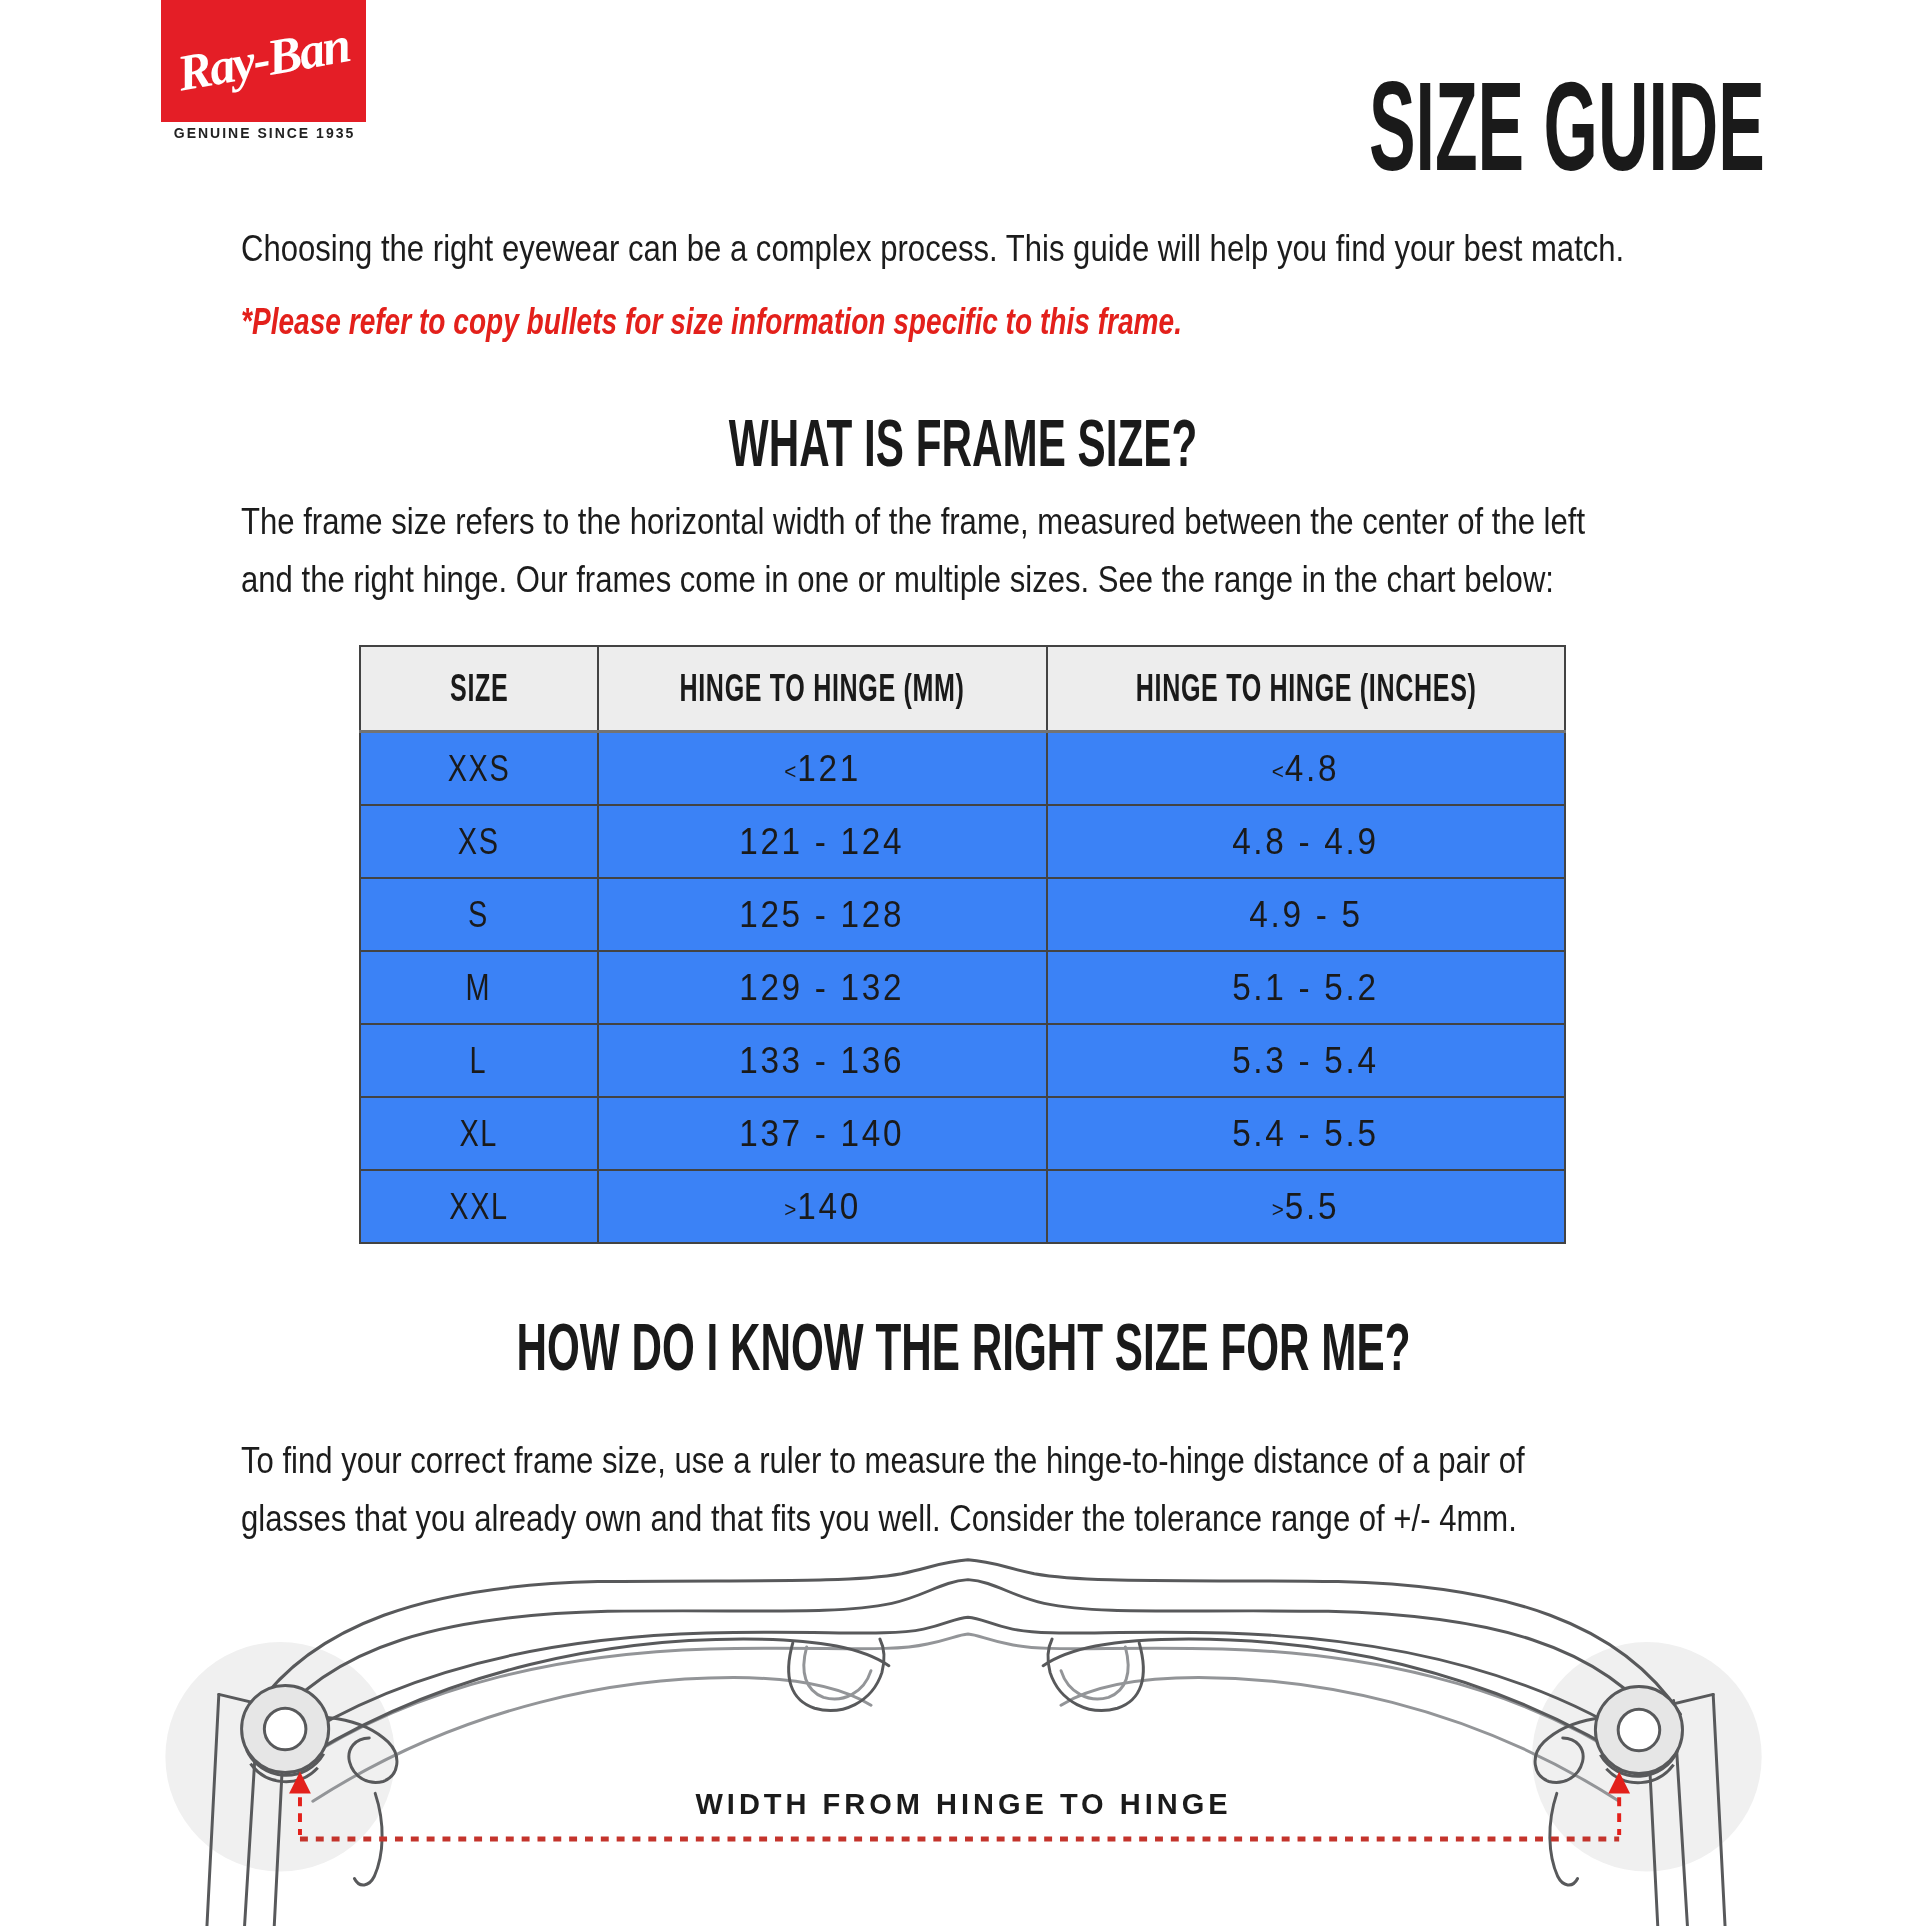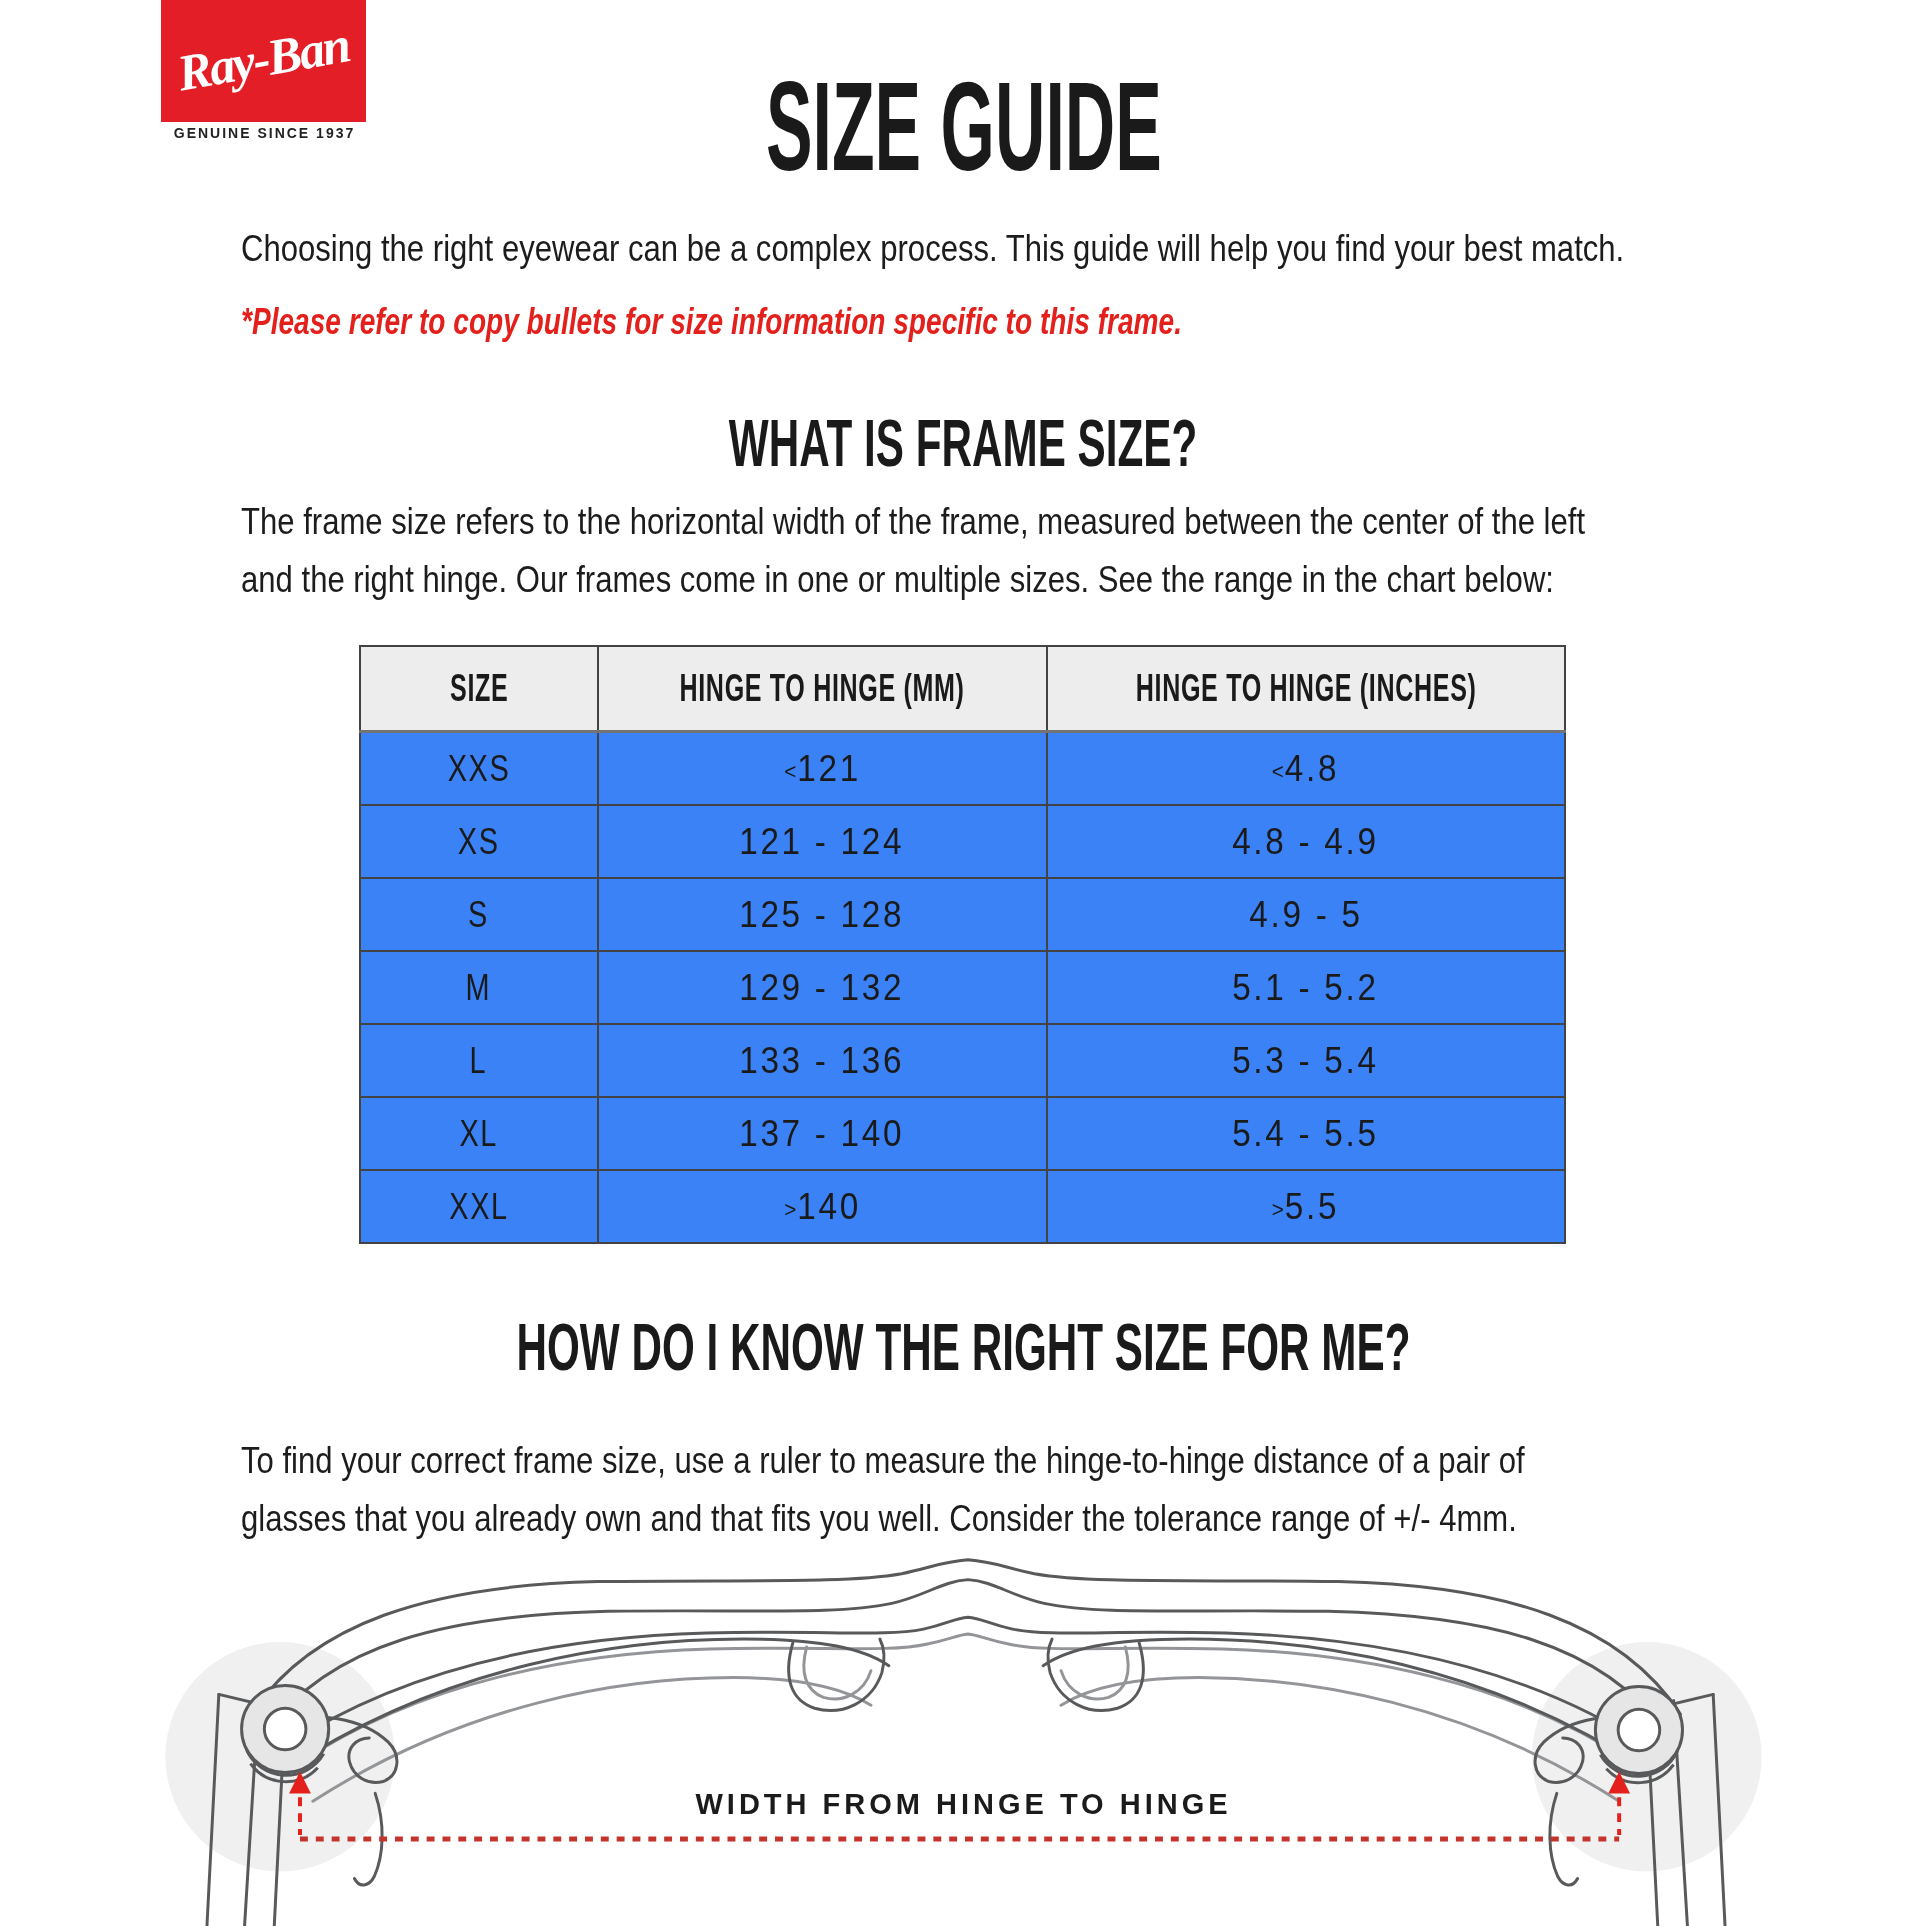--- a/index.html
+++ b/index.html
@@ -8,21 +8,21 @@
     font-family:"Liberation Sans",sans-serif;color:#1a1a1a;
   }
   
   .logo-box{position:absolute;left:161px;top:0;width:205px;height:122px;background:#E41E26;
     display:flex;align-items:center;justify-content:center;}
   .logo-script{font-family:"Liberation Serif",serif;font-style:italic;font-weight:bold;
     color:#ffffff;font-size:51px;transform:rotate(-10deg) translateY(-2px);letter-spacing:-2px;}
   .logo-tagline{position:absolute;left:142px;top:125px;width:245px;text-align:center;
     font-size:14px;font-weight:bold;letter-spacing:2px;color:#222;white-space:nowrap;}
   
-  .h1{position:absolute;left:0;top:63px;width:100%;text-align:center;font-size:127px;
+  .h1{position:absolute;left:0;top:63px;width:100%;text-align:right;font-size:127px;
     font-weight:bold;line-height:1;white-space:nowrap;}
   .h1 .scale{display:inline-block;transform:scaleX(.55);transform-origin:center;}
   .h2{position:absolute;left:0;width:100%;text-align:center;font-size:66px;font-weight:bold;
     line-height:1;white-space:nowrap;}
   .h2 .scale{display:inline-block;transform:scaleX(.64);transform-origin:center;}
   .h2.what{top:394px;margin-top:16px;} .h2.how{top:1314px;}
   
   .para{position:absolute;left:241px;width:1683px;font-size:37px;line-height:58px;color:#1c1c1c;}
   .para .scale{display:inline-block;transform:scaleX(.84);transform-origin:left top;
     white-space:pre-line;}
@@ -46,21 +46,21 @@
     font-size:29px;font-weight:bold;letter-spacing:4px;color:#1b1b1b;white-space:nowrap;}
 </style>
 </head>
 <body>
 
 <div class="page">
 
   <div class="logo-box">
     <span class="logo-script">Ray-Ban</span>
   </div>
-  <div class="logo-tagline">GENUINE SINCE 1937</div>
+  <div class="logo-tagline">GENUINE SINCE 1935</div>
 
   <div class="h1">
     <span class="scale">SIZE GUIDE</span>
   </div>
 
   <div class="para note" style="color:#E3201B;">
     <span class="scale">*Please refer to copy bullets for size information specific to this frame.</span>
   </div>
 
   <div class="para intro">

